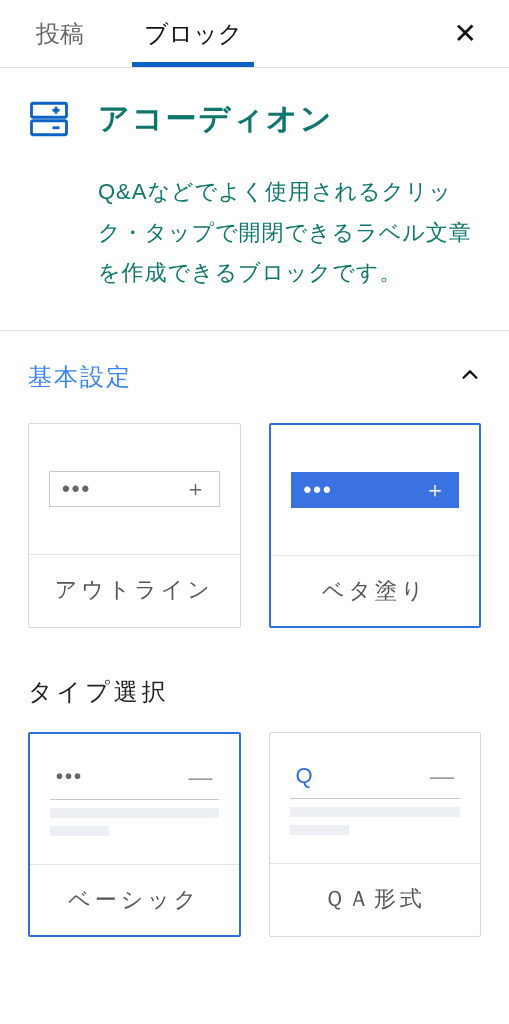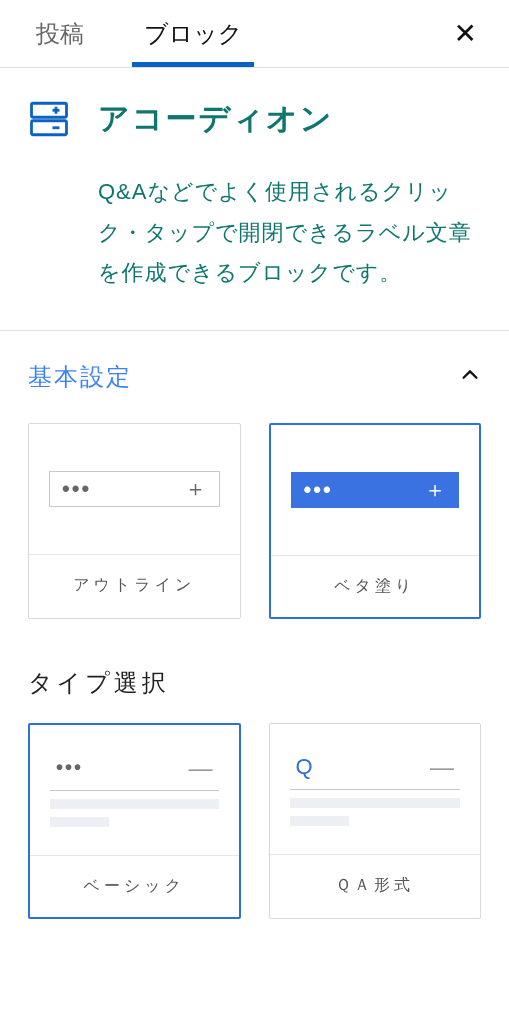--- a/index.html
+++ b/index.html
@@ -17,21 +17,21 @@
   .divider { border-top: 1px solid #e0e0e0; }
   .section-header { display: flex; align-items: center; justify-content: space-between; padding: 30px 28px; cursor: pointer; }
   .section-title { font-size: 24px; letter-spacing: 2px; color: #3b82f6; }
   .chev { width: 22px; height: 22px; }
   .subsection { padding: 0 28px; }
   .sub-title { font-size: 24px; letter-spacing: 4px; color: #222; margin-top: 48px; margin-bottom: 24px; }
   .option-grid { display: grid; grid-template-columns: 1fr 1fr; gap: 28px; }
   .option-card { border: 1px solid #d8d8d8; border-radius: 2px; background: #fff; cursor: pointer; display: flex; flex-direction: column; overflow: hidden; }
   .option-card.selected { border: 2px solid #2f6fe0; }
   .option-preview { height: 130px; display: flex; align-items: center; justify-content: center; padding: 0 20px; }
-  .option-label { border-top: 1px solid #e5e5e5; padding: 20px 0; text-align: center; font-size: 16px; letter-spacing: 4px; color: #555; }
+  .option-label { border-top: 1px solid #e5e5e5; padding: 20px 0; text-align: center; font-size: 22px; letter-spacing: 4px; color: #555; }
   
   .bar { width: 100%; height: 36px; border: 1px solid #c9c9c9; display: flex; align-items: center; justify-content: space-between; padding: 0 12px; background: #fff; }
   .bar .dots { letter-spacing: 2px; color: #666; font-size: 22px; font-weight: 700; }
   .bar .plus { color: #666; font-size: 22px; }
   .bar.solid { background: #3b72e1; border-color: #3b72e1; }
   .bar.solid .dots, .bar.solid .plus { color: #fff; }
   
   .stack { width: 100%; display: flex; flex-direction: column; gap: 8px; align-items: stretch; }
   .row1 { display: flex; align-items: center; justify-content: space-between; border-bottom: 1px solid #c9c9c9; padding: 0 6px 8px 6px; }
   .row1 .dots { letter-spacing: 2px; color: #666; font-size: 20px; font-weight: 700; }

